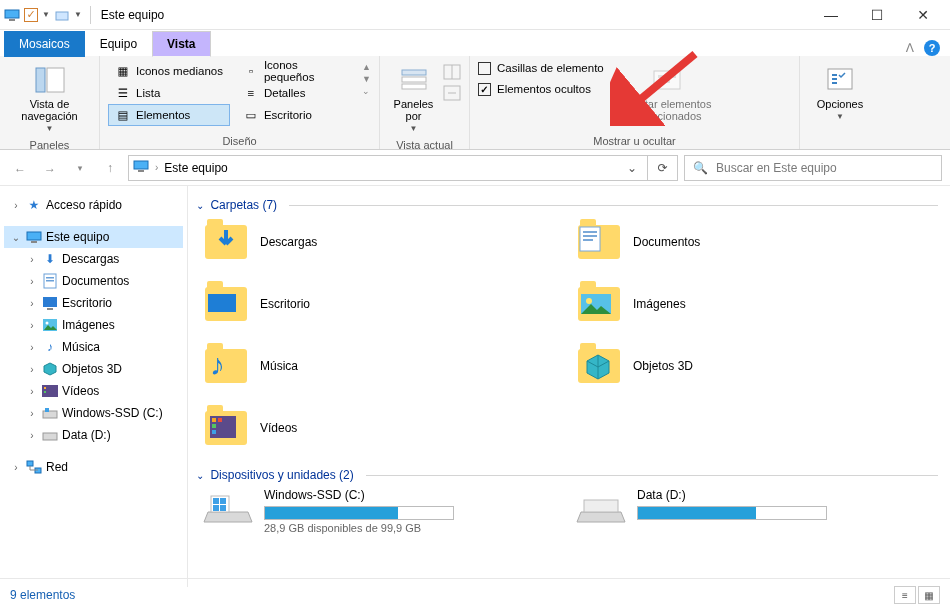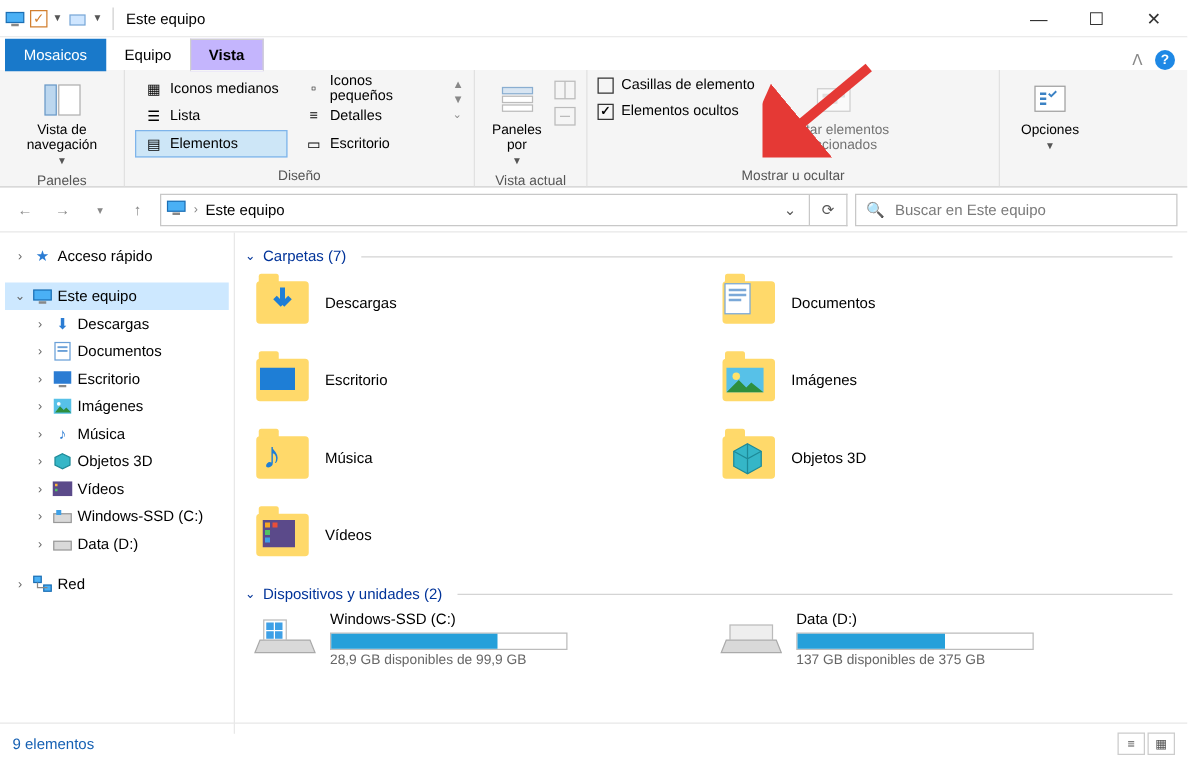--- a/index.html
+++ b/index.html
@@ -478,21 +478,20 @@
             <svg width="50" height="36">
               <path d="M5 22h40l4 10H1z" fill="#d9d9d9" stroke="#aaa"></path>
               <rect x="8" y="10" width="34" height="12" fill="#eee" stroke="#bbb"></rect>
             </svg>
           </span>
         <div class="drive-body">
           <div class="drive-name">Data (D:)</div>
           <div class="bar">
               <i style="width:63%;"></i>
             </div>
-          <div class="drive-sub">137 GB disponibles de 375 GB</div>
         </div>
       </div>
     </div>
   </div>
 </div>
 
 <div class="status">
   <span>9 elementos</span>
   <div class="views">
     <div class="vbtn">≡</div>

